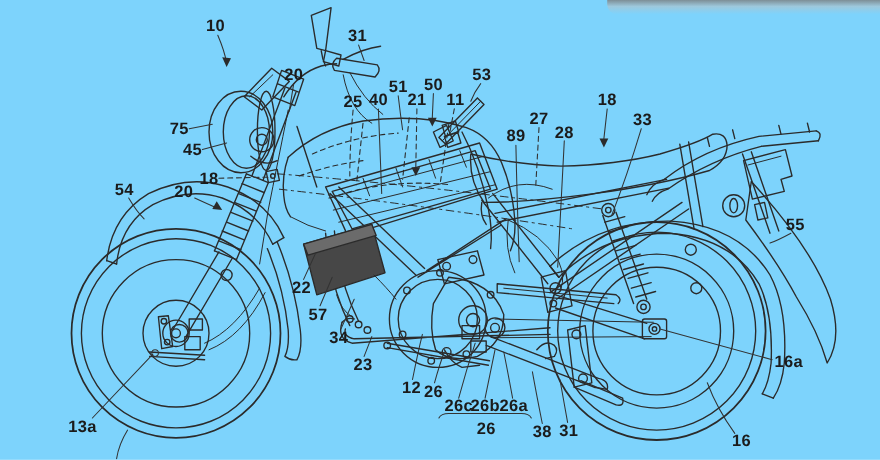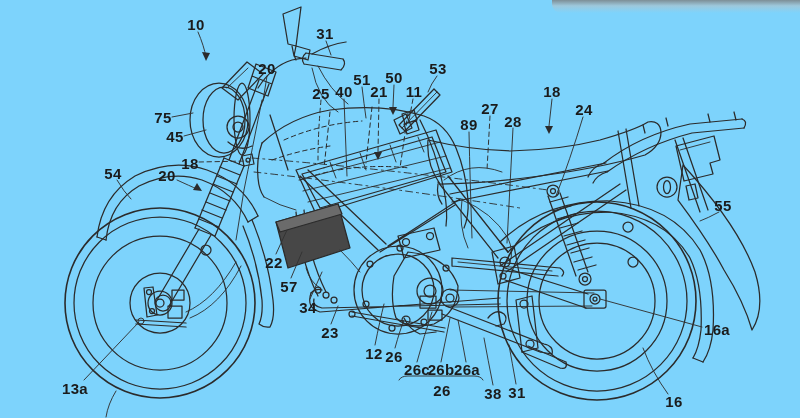--- a/index.html
+++ b/index.html
@@ -291,21 +291,21 @@
     <div class="ref" style="left:344px;top:91px">40</div>
     <div class="ref" style="left:362px;top:79px">51</div>
     <div class="ref" style="left:379px;top:91px">21</div>
     <div class="ref" style="left:394px;top:77px">50</div>
     <div class="ref" style="left:414px;top:91px">11</div>
     <div class="ref" style="left:438px;top:68px">53</div>
     <div class="ref" style="left:490px;top:108px">27</div>
     <div class="ref" style="left:469px;top:124px">89</div>
     <div class="ref" style="left:513px;top:121px">28</div>
     <div class="ref" style="left:552px;top:91px">18</div>
-    <div class="ref" style="left:584px;top:109px">24</div>
+    <div class="ref" style="left:584px;top:109px">33</div>
     <div class="ref" style="left:723px;top:205px">55</div>
     <div class="ref" style="left:274px;top:262px">22</div>
     <div class="ref" style="left:289px;top:286px">57</div>
     <div class="ref" style="left:308px;top:307px">34</div>
     <div class="ref" style="left:330px;top:332px">23</div>
     <div class="ref" style="left:374px;top:353px">12</div>
     <div class="ref" style="left:394px;top:356px">26</div>
     <div class="ref" style="left:75px;top:388px">13a</div>
     <div class="ref" style="left:417px;top:369px">26c</div>
     <div class="ref" style="left:441px;top:369px">26b</div>

